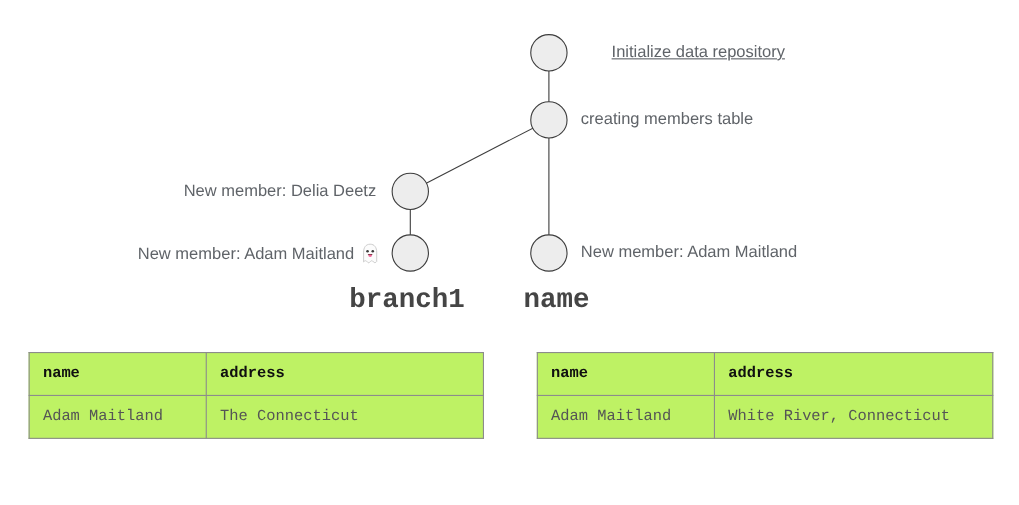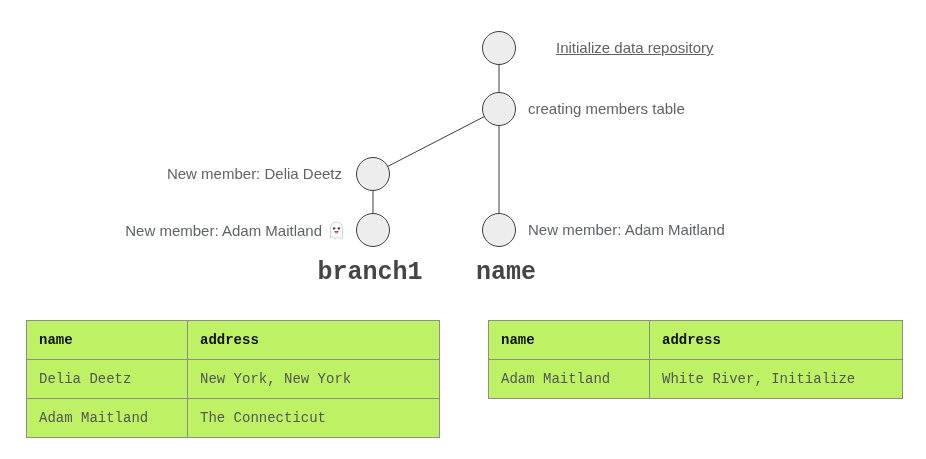--- a/index.html
+++ b/index.html
@@ -103,42 +103,38 @@
         <col style="width:252px;">
       </colgroup>
     <thead>
       <tr>
         <th>name</th>
         <th>address</th>
       </tr>
     </thead>
     <tbody>
       <tr>
-        <td>Delia Deetz</td>
-        <td>New York, New York</td>
-      </tr>
-      <tr>
         <td>Adam Maitland</td>
         <td>The Connecticut</td>
       </tr>
     </tbody>
   </table>
 
   <table class="data-table tbl-main">
     <colgroup>
         <col style="width:161px;">
         <col style="width:253px;">
       </colgroup>
     <thead>
       <tr>
         <th>name</th>
         <th>address</th>
       </tr>
     </thead>
     <tbody>
       <tr>
         <td>Adam Maitland</td>
-        <td>White River, Initialize</td>
+        <td>White River, Connecticut</td>
       </tr>
     </tbody>
   </table>
 
 </div>
 
 </body></html>

